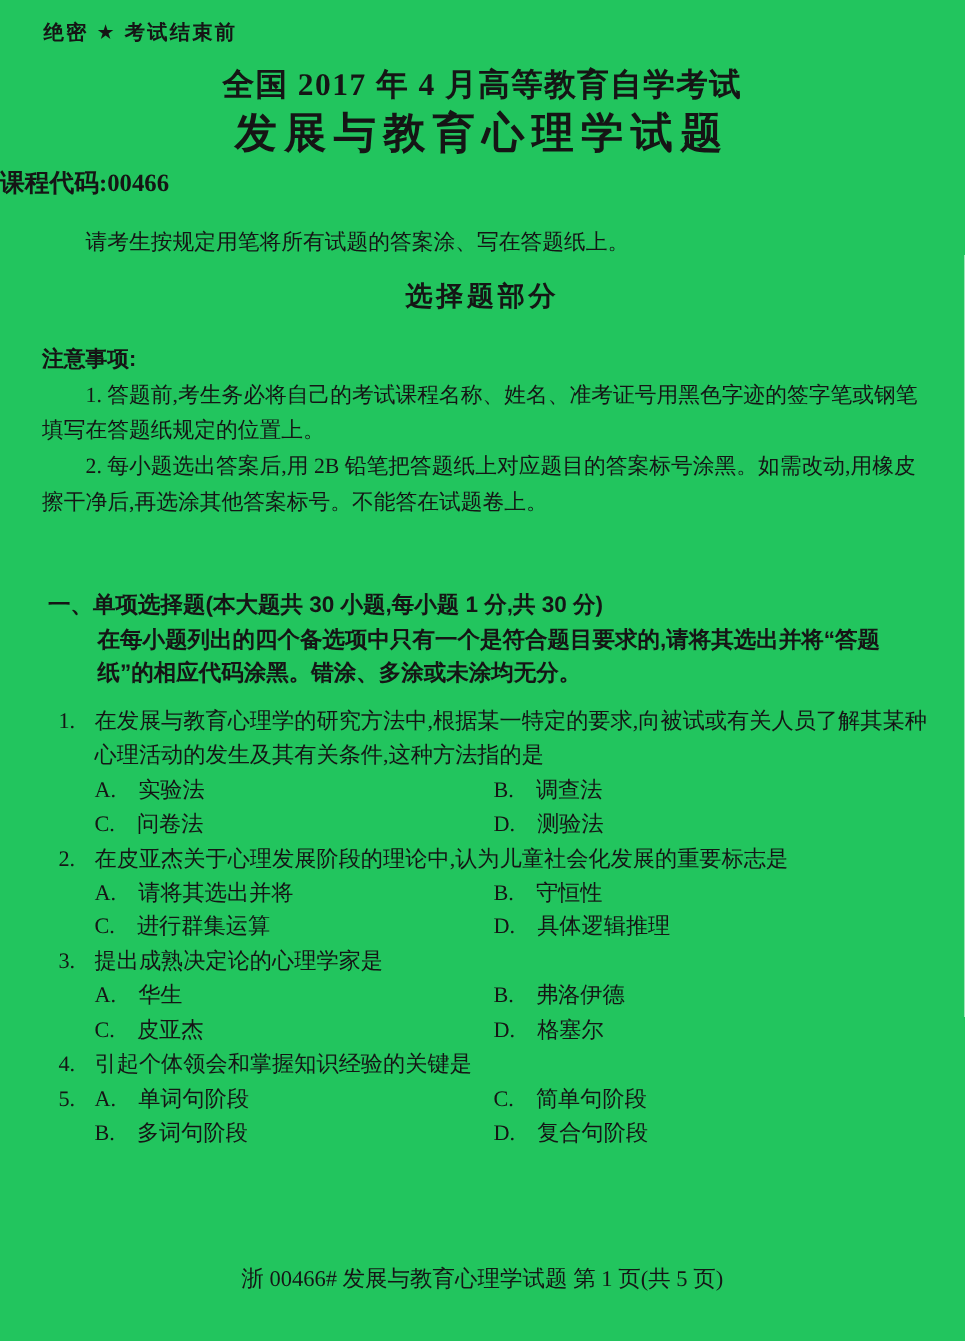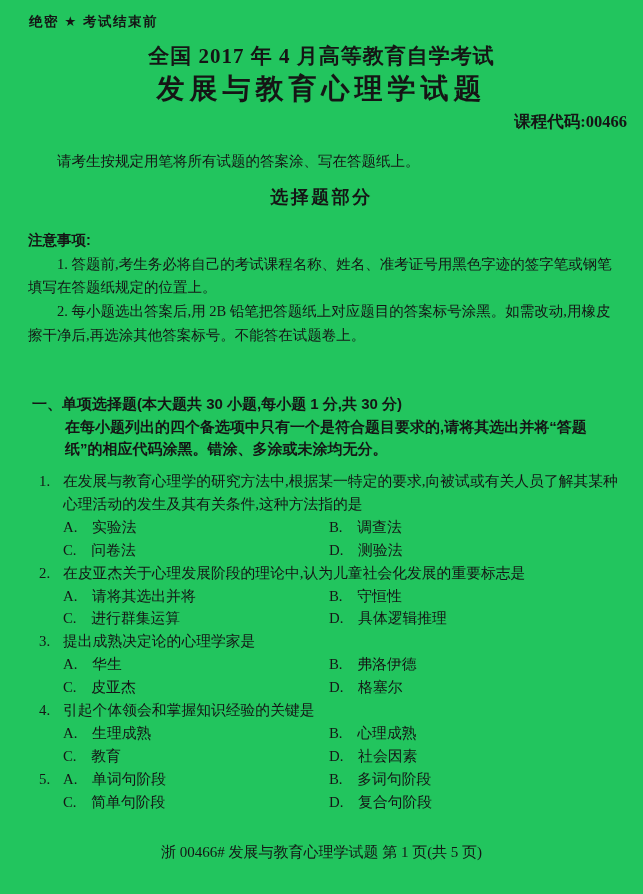--- a/index.html
+++ b/index.html
@@ -35,26 +35,25 @@
     left: 0; right: 0;
     top: 70px;
     text-align: center;
     font-family: "Liberation Sans", "DejaVu Sans", sans-serif;
     font-weight: 700;
     font-size: 28px;
     letter-spacing: 5px;
   }
   .course-code {
     position: absolute;
-    left: 0; right: 16px;
+    left: 0; right: 0;
     top: 111px;
-    text-align: right;
+    text-align: left;
     font-size: 16.5px;
     font-weight: 700;
-    padding-left: 48px;
   }
   .instruction {
     position: absolute;
     left: 57px;
     top: 152px;
     font-size: 14.5px;
   }
   .part-heading {
     position: absolute;
     left: 0; right: 0;
@@ -223,60 +222,41 @@
           <span class="opt-text">格塞尔</span>
         </div>
           </div>
     </div>
   </div>
 
   <div class="question">
     <span class="qnum">4.</span>
     <div class="qbody">
       <div class="qtext">引起个体领会和掌握知识经验的关键是</div>
-      <div class="options">
-
-      <div class="option">
-          <span class="opt-label">A.</span>
-          <span class="opt-text">生理成熟</span>
-        </div>
-            <div class="option">
-          <span class="opt-label">B.</span>
-          <span class="opt-text">心理成熟</span>
-        </div>
-            <div class="option">
-          <span class="opt-label">C.</span>
-          <span class="opt-text">教育</span>
-        </div>
-            <div class="option">
-          <span class="opt-label">D.</span>
-          <span class="opt-text">社会因素</span>
-        </div>
-          </div>
     </div>
   </div>
 
   <div class="question">
     <span class="qnum">5.</span>
     <div class="qbody">
       <div class="options">
 
       <div class="option">
           <span class="opt-label">A.</span>
           <span class="opt-text">单词句阶段</span>
         </div>
             <div class="option">
+          <span class="opt-label">C.</span>
+          <span class="opt-text">简单句阶段</span>
+        </div>
+            <div class="option">
           <span class="opt-label">B.</span>
           <span class="opt-text">多词句阶段</span>
         </div>
             <div class="option">
-          <span class="opt-label">C.</span>
-          <span class="opt-text">简单句阶段</span>
-        </div>
-            <div class="option">
           <span class="opt-label">D.</span>
           <span class="opt-text">复合句阶段</span>
         </div>
           </div>
     </div>
   </div>
 </div>
 
   <div class="page-footer">浙 00466# 发展与教育心理学试题 第 1 页(共 5 页)</div>
 

